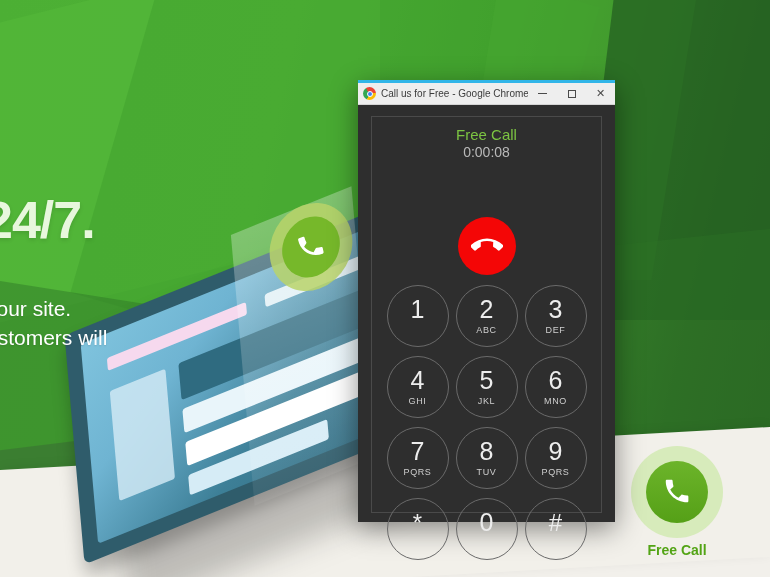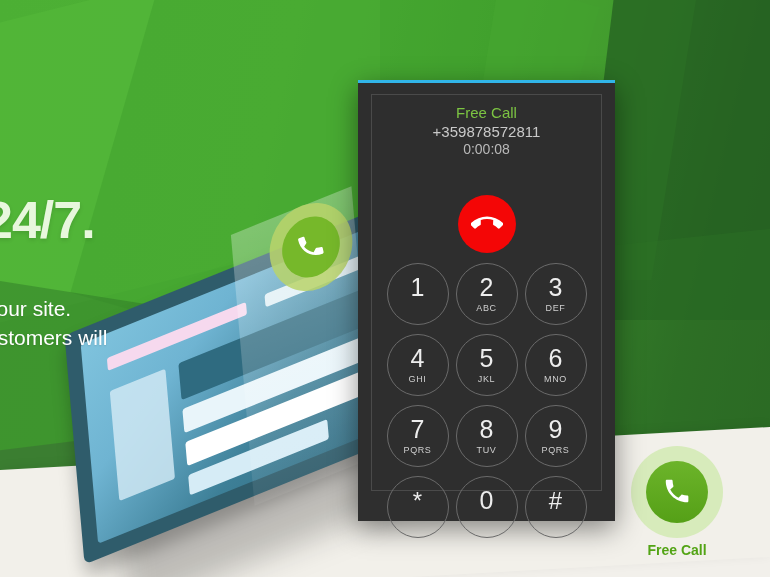--- a/index.html
+++ b/index.html
@@ -420,27 +420,41 @@
           <path fill="#ffffff" d="M6.6 10.8c1.4 2.8 3.8 5.2 6.6 6.6l2.2-2.2c.3-.3.7-.4 1-.2 1.2.4 2.4.6 3.7.6.6 0 1 .4 1 1V20c0 .6-.4 1-1 1C10.6 21 3 13.4 3 4c0-.6.4-1 1-1h3.5c.6 0 1 .4 1 1 0 1.3.2 2.5.6 3.7.1.3 0 .7-.2 1l-2.3 2.1z"></path>
         </svg>
       </div>
     </div>
     <div class="badge-label">Free Call</div>
   </div>
 
   <div class="window">
     <div class="win-accent"></div>
 
+    <div class="titlebar">
+      <div class="chrome-logo"></div>
+      <div class="win-title">Call us for Free - Google Chrome</div>
+      <div class="win-btns">
+        <div class="win-btn">
+          <span class="glyph-min"></span>
+        </div>
+        <div class="win-btn">
+          <span class="glyph-max"></span>
+        </div>
+        <div class="win-btn close">
+          <span>✕</span>
+        </div>
+      </div>
+    </div>
 
     <div class="dialer">
       <div class="dial-panel">
 
         <div class="call-info">
           <div class="ci-title">Free Call</div>
-          <div class="ci-number">+359878572811</div>
           <div class="ci-timer">0:00:08</div>
         </div>
 
         <div class="hangup">
           <svg width="32" height="32" viewBox="0 0 24 24">
             <g transform="rotate(135 12 12)">
               <path fill="#ffffff" d="M6.6 10.8c1.4 2.8 3.8 5.2 6.6 6.6l2.2-2.2c.3-.3.7-.4 1-.2 1.2.4 2.4.6 3.7.6.6 0 1 .4 1 1V20c0 .6-.4 1-1 1C10.6 21 3 13.4 3 4c0-.6.4-1 1-1h3.5c.6 0 1 .4 1 1 0 1.3.2 2.5.6 3.7.1.3 0 .7-.2 1l-2.3 2.1z"></path>
             </g>
           </svg>
         </div>

